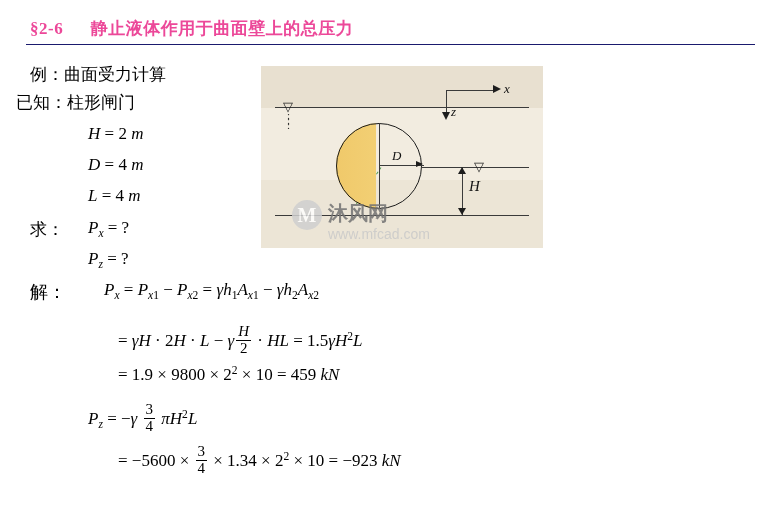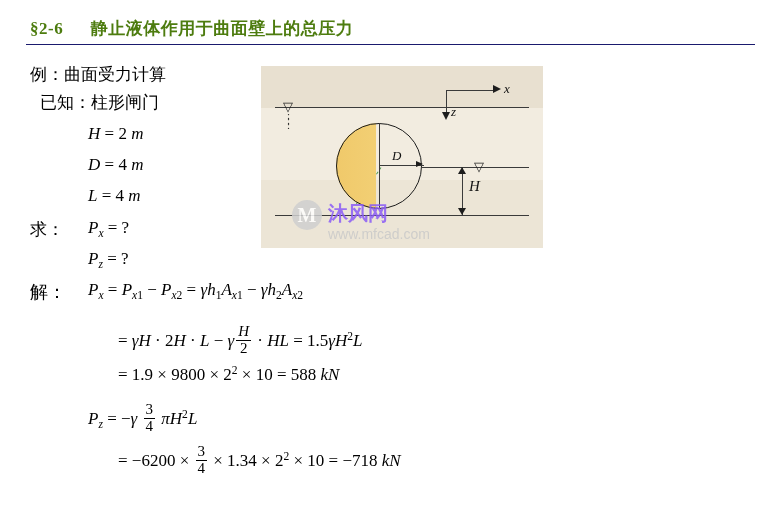--- a/index.html
+++ b/index.html
@@ -24,21 +24,21 @@
     width: 781px;
     height: 46px;
   }
   .header-title {
     position: absolute;
     left: 30px;
     top: 17px;
     font-family: "Liberation Serif", serif;
     font-size: 17px;
     font-weight: bold;
-    color: #4d7c0f;
+    color: #ec4899;
     letter-spacing: 0.5px;
     white-space: nowrap;
   }
   .header-rule {
     position: absolute;
     left: 26px;
     top: 44px;
     width: 729px;
     height: 1px;
     background: #1a1a6e;
@@ -198,21 +198,21 @@
     font-weight: bold;
     text-align: center;
     line-height: 30px;
   }
   .wm-text-cn {
     position: absolute;
     left: 36px;
     top: 0px;
     font-family: "Liberation Sans", sans-serif;
     font-size: 20px;
-    color: #8b5cf6;
+    color: #737373;
     font-weight: bold;
     white-space: nowrap;
   }
   .wm-text-url {
     position: absolute;
     left: 36px;
     top: 26px;
     font-family: "Liberation Sans", sans-serif;
     font-size: 14px;
     color: #c9c9c9;
@@ -230,21 +230,21 @@
   </div>
   <div class="header-rule"></div>
 </div>
 
 <div class="body-area">
 
   <div class="line cn" style="left:30px; top:17px;">
     <span>例：</span><span>曲面受力计算</span>
   </div>
 
-  <div class="line cn" style="left:40px; top:45px;">
+  <div class="line cn" style="left:16px; top:45px;">
     <span>已知：</span><span>柱形闸门</span>
   </div>
 
   <div class="line" style="left:88px; top:78px;">
     <span class="mi">H</span>
     <span class="mn">=</span>
     <span class="mn">2</span>
     <span class="mi">m</span>
   </div>
 
@@ -269,21 +269,21 @@
     <span class="mn">= ?</span>
   </div>
 
   <div class="line" style="left:88px; top:203px;">
     <span class="mi">P</span><span class="sub">z</span>
     <span class="mn">= ?</span>
   </div>
 
   <div class="line cn" style="left:30px; top:234px; font-size:18px;">解：</div>
 
-  <div class="line" style="left:88px; top:234px;">
+  <div class="line" style="left:104px; top:234px;">
     <span class="mi">P</span><span class="sub">x</span>
     <span class="mn">=</span>
     <span class="mi">P</span><span class="sub">x</span><span class="sup" style="vertical-align:-0.32em; font-style:normal;">1</span>
     <span class="mn">−</span>
     <span class="mi">P</span><span class="sub">x</span><span class="sup" style="vertical-align:-0.32em; font-style:normal;">2</span>
     <span class="mn">=</span>
     <span class="mi">γ</span><span class="mi">h</span><span class="sub" style="font-style:normal;">1</span><span class="mi">A</span><span class="sub">x</span><span class="sup" style="vertical-align:-0.32em; font-style:normal;">1</span>
     <span class="mn">−</span>
     <span class="mi">γ</span><span class="mi">h</span><span class="sub" style="font-style:normal;">2</span><span class="mi">A</span><span class="sub">x</span><span class="sup" style="vertical-align:-0.32em; font-style:normal;">2</span>
     
@@ -296,37 +296,37 @@
     <span class="mn">·</span> <span class="mi">L</span>
     <span class="mn">−</span>
     <span class="mi">γ</span><span class="frac"><span class="num mi">H</span><span class="den mn">2</span></span>
     <span class="mn">·</span> <span class="mi">HL</span>
     <span class="mn">= 1.5</span><span class="mi">γ</span><span class="mi">H</span><span class="sup">2</span><span class="mi">L</span>
     
   </div>
 
   <div class="line" style="left:118px; top:318px;">
     <span class="mn">= 1.9 × 9800 × 2</span><span class="sup">2</span><span class="mn"> × 10 =</span>
-    <span class="mn">588</span>
+    <span class="mn">459</span>
     <span class="mi">kN</span>
   </div>
 
   <div class="line" style="left:88px; top:356px;">
     <span class="mi">P</span><span class="sub">z</span>
     <span class="mn">= −</span><span class="mi">γ</span>
     <span class="frac"><span class="num mn">3</span><span class="den mn">4</span></span>
     <span class="mi">π</span><span class="mi">H</span><span class="sup">2</span><span class="mi">L</span>
     
   </div>
 
   <div class="line" style="left:118px; top:398px;">
-    <span class="mn">= −6200 ×</span>
+    <span class="mn">= −5600 ×</span>
     <span class="frac"><span class="num mn">3</span><span class="den mn">4</span></span>
     <span class="mn">× 1.34 × 2</span><span class="sup">2</span><span class="mn"> × 10 =</span>
-    <span class="mn">−718</span>
+    <span class="mn">−923</span>
     <span class="mi">kN</span>
   </div>
 
 </div>
 
 <div class="figure">
   <div class="fig-band-top"></div>
   <div class="fig-band-mid"></div>
   <div class="fig-band-bot"></div>
 

